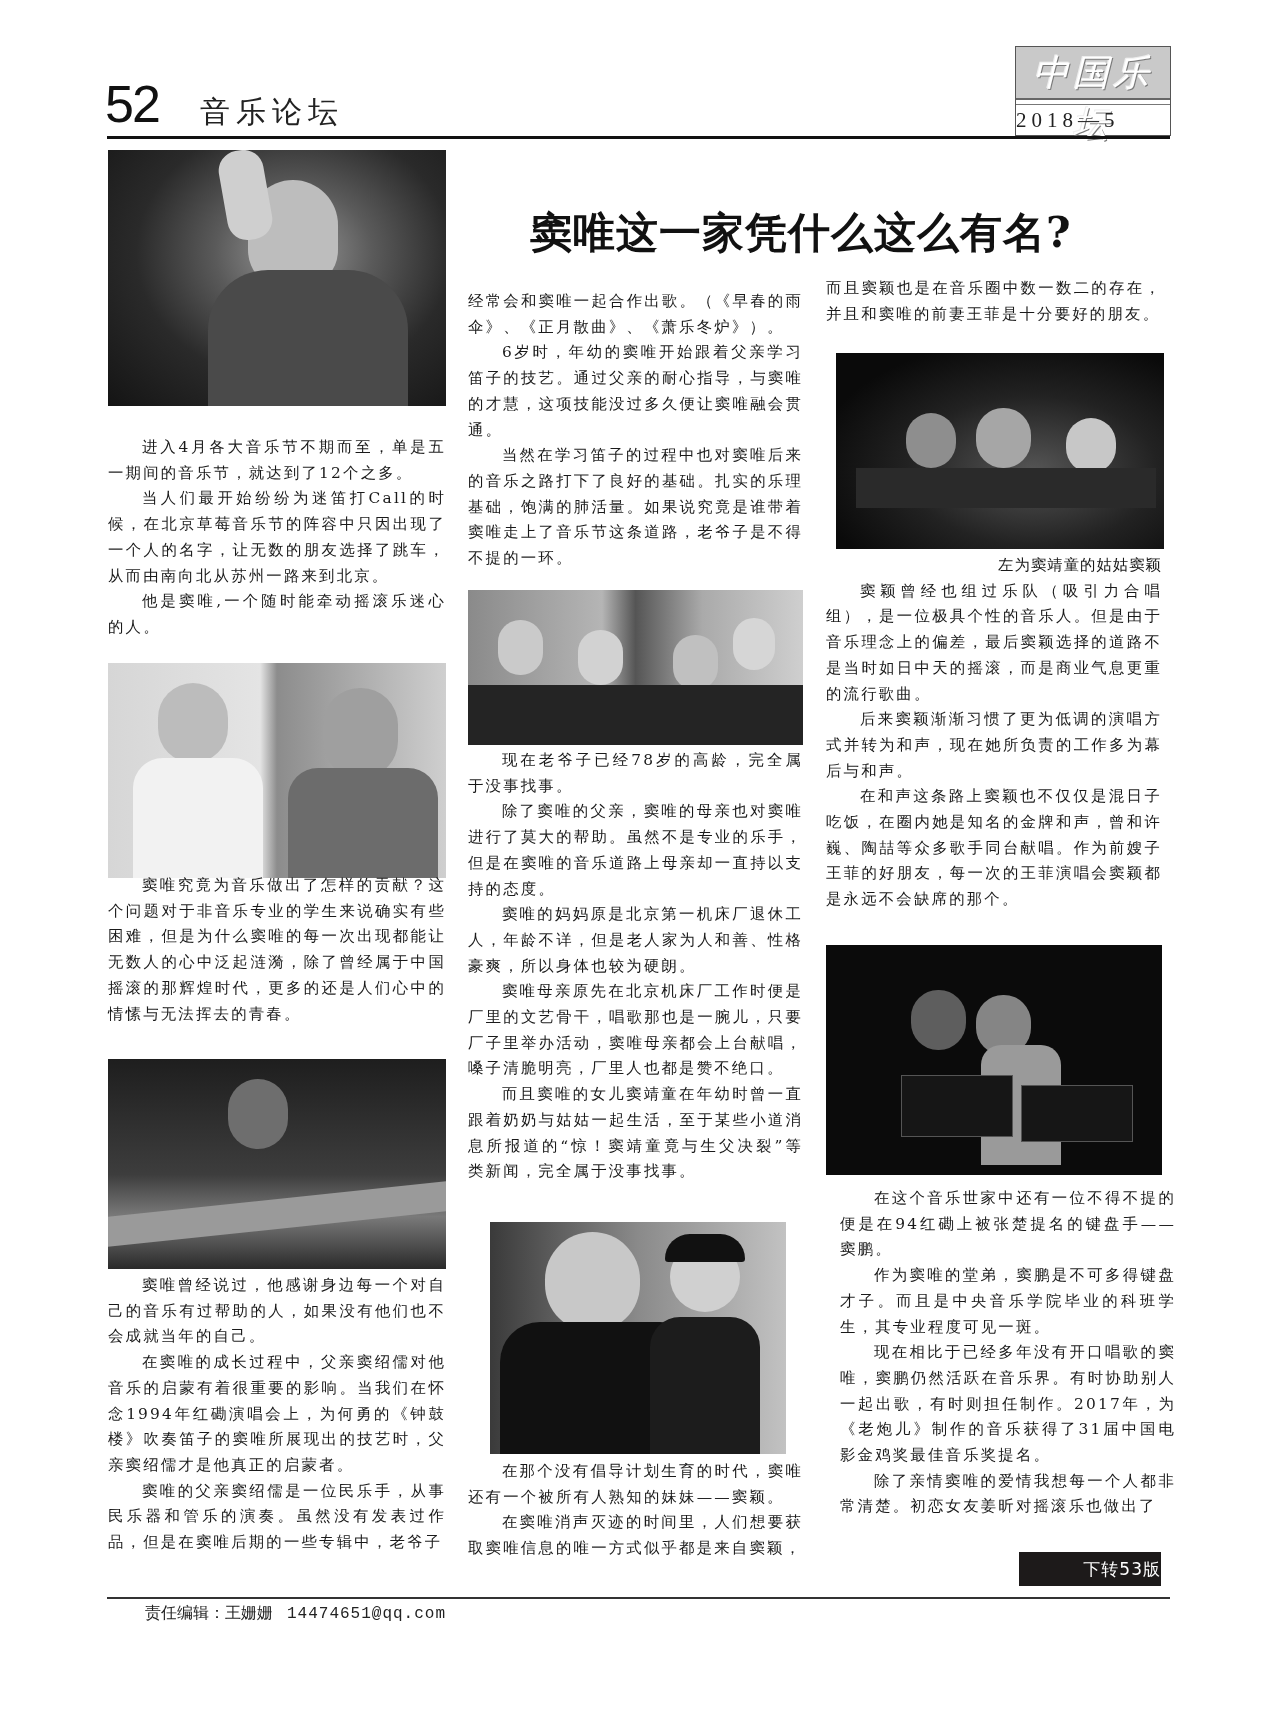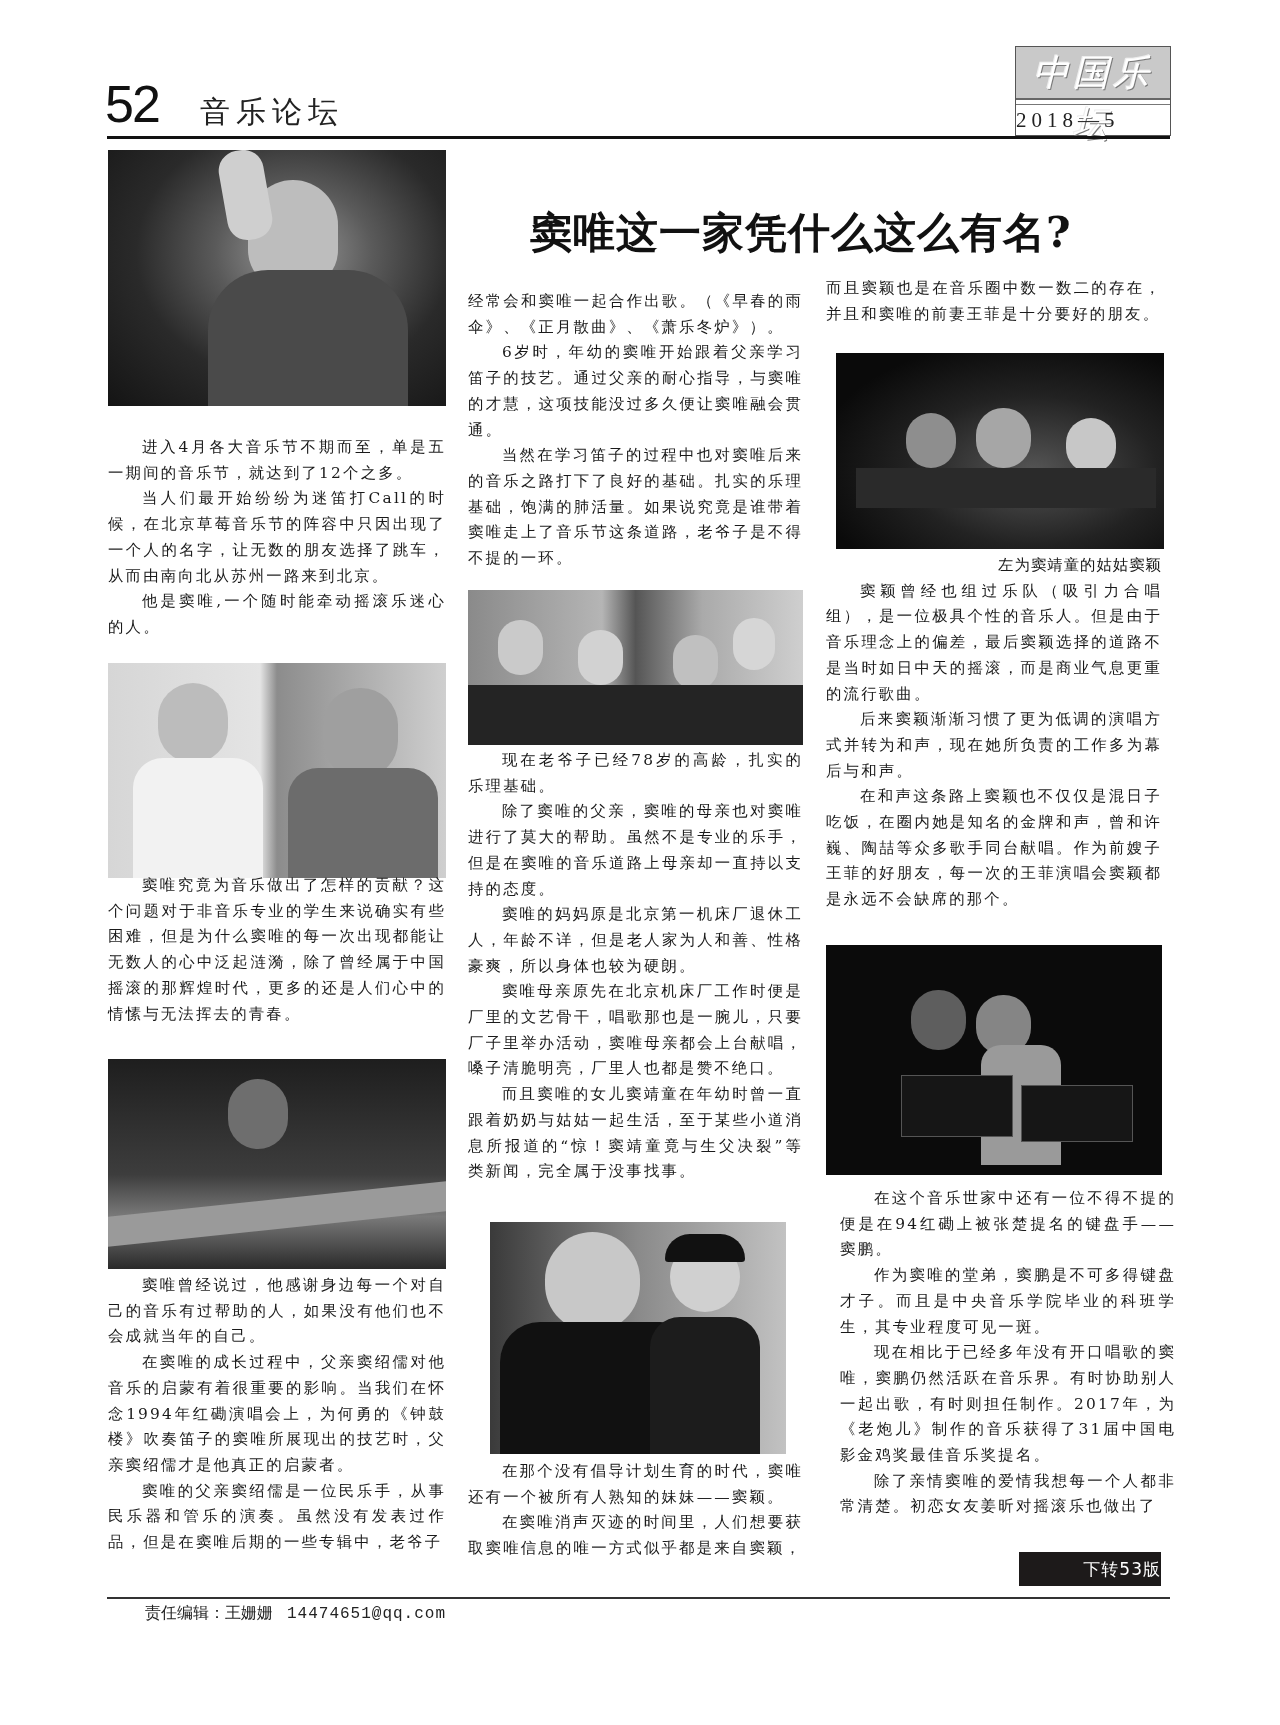--- a/index.html
+++ b/index.html
@@ -105,21 +105,21 @@
   <p>在窦唯的成长过程中，父亲窦绍儒对他音乐的启蒙有着很重要的影响。当我们在怀念1994年红磡演唱会上，为何勇的《钟鼓楼》吹奏笛子的窦唯所展现出的技艺时，父亲窦绍儒才是他真正的启蒙者。</p>
   <p>窦唯的父亲窦绍儒是一位民乐手，从事民乐器和管乐的演奏。虽然没有发表过作品，但是在窦唯后期的一些专辑中，老爷子</p>
 </div>
 
 <div class="col" style="left:468px;top:276px;width:335px;margin-top:13px;">
   <p class="noind">经常会和窦唯一起合作出歌。（《早春的雨伞》、《正月散曲》、《萧乐冬炉》）。</p>
   <p>6岁时，年幼的窦唯开始跟着父亲学习笛子的技艺。通过父亲的耐心指导，与窦唯的才慧，这项技能没过多久便让窦唯融会贯通。</p>
   <p>当然在学习笛子的过程中也对窦唯后来的音乐之路打下了良好的基础。扎实的乐理基础，饱满的肺活量。如果说究竟是谁带着窦唯走上了音乐节这条道路，老爷子是不得不提的一环。</p>
 </div>
 <div class="col" style="left:468px;top:748px;width:335px;">
-  <p>现在老爷子已经78岁的高龄，扎实的乐理基础。</p>
+  <p>现在老爷子已经78岁的高龄，完全属于没事找事。</p>
   <p>除了窦唯的父亲，窦唯的母亲也对窦唯进行了莫大的帮助。虽然不是专业的乐手，但是在窦唯的音乐道路上母亲却一直持以支持的态度。</p>
   <p>窦唯的妈妈原是北京第一机床厂退休工人，年龄不详，但是老人家为人和善、性格豪爽，所以身体也较为硬朗。</p>
   <p>窦唯母亲原先在北京机床厂工作时便是厂里的文艺骨干，唱歌那也是一腕儿，只要厂子里举办活动，窦唯母亲都会上台献唱，嗓子清脆明亮，厂里人也都是赞不绝口。</p>
   <p>而且窦唯的女儿窦靖童在年幼时曾一直跟着奶奶与姑姑一起生活，至于某些小道消息所报道的“惊！窦靖童竟与生父决裂”等类新闻，完全属于没事找事。</p>
 </div>
 <div class="col" style="left:468px;top:1459px;width:335px;">
   <p>在那个没有倡导计划生育的时代，窦唯还有一个被所有人熟知的妹妹——窦颖。</p>
   <p>在窦唯消声灭迹的时间里，人们想要获取窦唯信息的唯一方式似乎都是来自窦颖，</p>
 </div>
 

